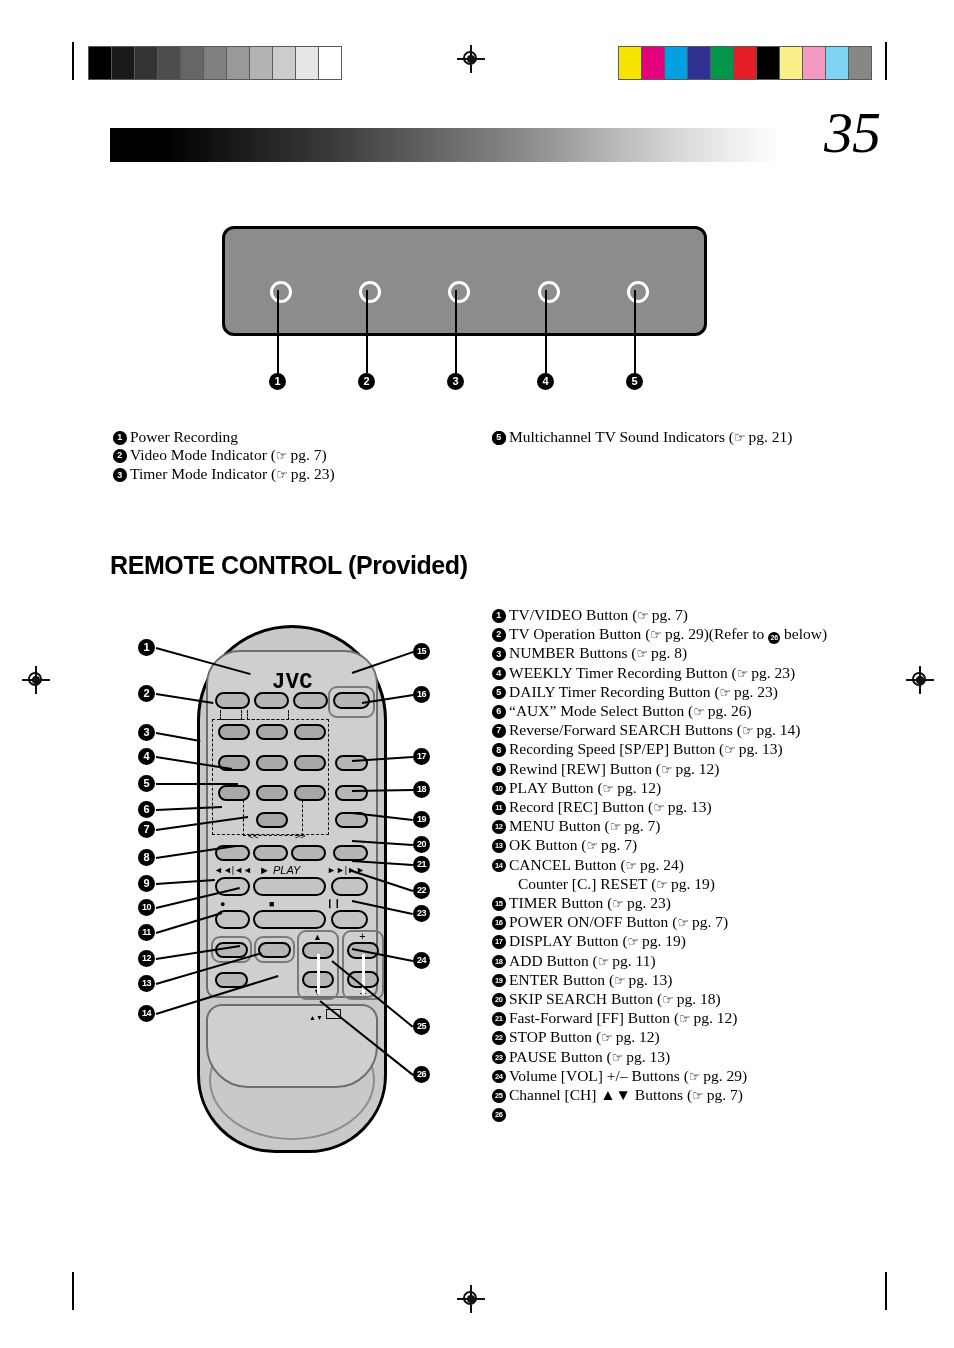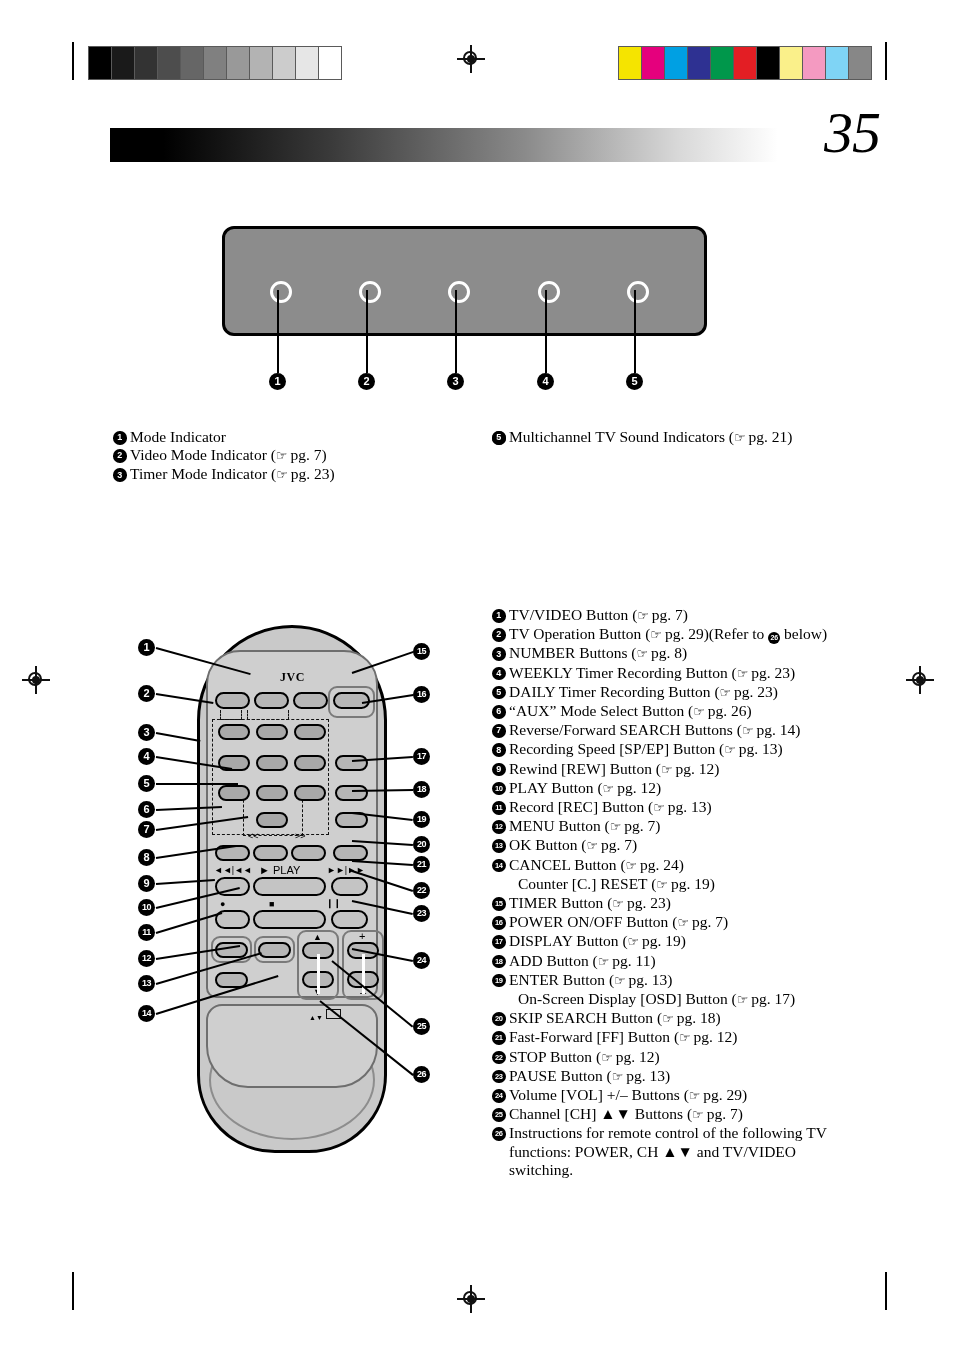--- a/index.html
+++ b/index.html
@@ -61,28 +61,28 @@
   .rc-body{position:absolute;left:12px;top:5px;width:190px;height:528px;
     background:#c9c9c9;border:3px solid #000;box-sizing:border-box;
     border-radius:95px 95px 78px 78px;}
   .rc-inner{position:absolute;left:21px;top:30px;width:172px;height:348px;
     border:2px solid #6e6e6e;border-radius:34px 34px 10px 10px;box-sizing:border-box;background:#cfcfcf;}
   .rc-bottom{position:absolute;left:21px;top:384px;width:172px;height:84px;
     border:2px solid #6e6e6e;border-radius:16px 16px 42px 42px;box-sizing:border-box;background:#cfcfcf;}
   .rc-oval{position:absolute;left:24px;top:400px;width:166px;height:120px;
     border:2px solid #8d8d8d;border-radius:50%;box-sizing:border-box;}
   .jvc{position:absolute;left:0;right:0;top:50px;text-align:center;
-    font-family:Liberation Serif, serif;font-weight:bold;font-size:12px;letter-spacing:0.5px;}
+    font-family:Liberation Mono, monospace;font-weight:bold;font-size:22px;letter-spacing:0.5px;}
   .btn{position:absolute;background:#b6b6b6;border:2px solid #000;border-radius:11px;box-sizing:border-box;}
   .btn.lt{background:#c4c4c4;}
   .btn.dk{background:#a8a8a8;}
   .dashk{position:absolute;border:1.5px dashed #111;box-sizing:border-box;}
   .grp{position:absolute;border:2px solid #7a7a7a;border-radius:9px;box-sizing:border-box;}
   .mk{position:absolute;font-family:"Liberation Sans",sans-serif;font-size:9px;line-height:1;}
-  .mk.big{font-size:11px;}
+  .mk.big{font-size:11px;font-style:italic;}
   .lead2{position:absolute;background:#000;height:2px;transform-origin:0 50%;}
   .white-lead{position:absolute;background:#fff;width:3px;}
   .sq{position:absolute;border:1.5px solid #111;box-sizing:border-box;}
 </style>
 </head>
 <body>
 
 <div class="page">
 
   <div class="crop-line" style="left:72px;top:42px;width:2px;height:38px;"></div>
@@ -161,29 +161,30 @@
   <div class="lead" style="left:545px;top:290px;height:83px;"></div>
   <div class="lead" style="left:634px;top:290px;height:83px;"></div>
 
   <div class="cnum" style="left:269px;top:373px;">1</div>
   <div class="cnum" style="left:358px;top:373px;">2</div>
   <div class="cnum" style="left:447px;top:373px;">3</div>
   <div class="cnum" style="left:537px;top:373px;">4</div>
   <div class="cnum" style="left:626px;top:373px;">5</div>
 
   <div class="lst" id="fpLeft" style="left:113px;top:428px;width:370px;">
-      <div class="li"><span class="b">1</span><span>Mode Indicator</span></div>
+      <div class="li"><span class="b">1</span><span>Power Recording</span></div>
       <div class="li"><span class="b">2</span><span>Video Mode Indicator (<span class="hand">☞</span> pg. 7)</span></div>
       <div class="li"><span class="b">3</span><span>Timer Mode Indicator (<span class="hand">☞</span> pg. 23)</span></div>
     </div>
   <div class="lst" id="fpRight" style="left:492px;top:428px;width:360px;">
       <div class="li"><span class="b">4</span></div>
       <div class="li"><span class="b">5</span><span>Multichannel TV Sound Indicators (<span class="hand">☞</span> pg. 21)</span></div>
     </div>
 
+  <h2 class="sec" style="left:110px;top:551px;">REMOTE CONTROL (Provided)</h2>
 
   <div class="remote-wrap">
     <div class="rc-body"></div>
     <div class="rc-oval"></div>
     <div class="rc-inner"></div>
     <div class="rc-bottom"></div>
     <div class="jvc">JVC</div>
 
     <div class="btn" style="left:30px;top:72px;width:35px;height:17px;"></div>
     <div class="btn" style="left:69px;top:72px;width:35px;height:17px;"></div>
@@ -327,23 +328,23 @@
       <div class="li"><span class="b">9</span><span>Rewind [REW] Button (<span class="hand">☞</span> pg. 12)</span></div>
       <div class="li"><span class="b two">10</span><span>PLAY Button (<span class="hand">☞</span> pg. 12)</span></div>
       <div class="li"><span class="b two">11</span><span>Record [REC] Button (<span class="hand">☞</span> pg. 13)</span></div>
       <div class="li"><span class="b two">12</span><span>MENU Button (<span class="hand">☞</span> pg. 7)</span></div>
       <div class="li"><span class="b two">13</span><span>OK Button (<span class="hand">☞</span> pg. 7)</span></div>
       <div class="li"><span class="b two">14</span><span>CANCEL Button (<span class="hand">☞</span> pg. 24)</span><span class="sub">Counter [C.] RESET (<span class="hand">☞</span> pg. 19)</span></div>
       <div class="li"><span class="b two">15</span><span>TIMER Button (<span class="hand">☞</span> pg. 23)</span></div>
       <div class="li"><span class="b two">16</span><span>POWER ON/OFF Button (<span class="hand">☞</span> pg. 7)</span></div>
       <div class="li"><span class="b two">17</span><span>DISPLAY Button (<span class="hand">☞</span> pg. 19)</span></div>
       <div class="li"><span class="b two">18</span><span>ADD Button (<span class="hand">☞</span> pg. 11)</span></div>
-      <div class="li"><span class="b two">19</span><span>ENTER Button (<span class="hand">☞</span> pg. 13)</span><span class="sub">On-Screen Display [OSD] Button (<span class="hand">☞</span> pg. 17)</span></div>
+      <div class="li"><span class="b two">19</span><span>ENTER Button (<span class="hand">☞</span> pg. 13)</span></div>
       <div class="li"><span class="b two">20</span><span>SKIP SEARCH Button (<span class="hand">☞</span> pg. 18)</span></div>
       <div class="li"><span class="b two">21</span><span>Fast-Forward [FF] Button (<span class="hand">☞</span> pg. 12)</span></div>
       <div class="li"><span class="b two">22</span><span>STOP Button (<span class="hand">☞</span> pg. 12)</span></div>
       <div class="li"><span class="b two">23</span><span>PAUSE Button (<span class="hand">☞</span> pg. 13)</span></div>
       <div class="li"><span class="b two">24</span><span>Volume [VOL] +/– Buttons (<span class="hand">☞</span> pg. 29)</span></div>
       <div class="li"><span class="b two">25</span><span>Channel [CH] ▲▼ Buttons (<span class="hand">☞</span> pg. 7)</span></div>
-      <div class="li"><span class="b two">26</span><span>Instructions for remote control of the following TV functions: POWER, CH ▲▼ and TV/VIDEO switching.</span></div>
+      <div class="li"><span class="b two">26</span></div>
     </div>
 
 </div>
 
 </body></html>

